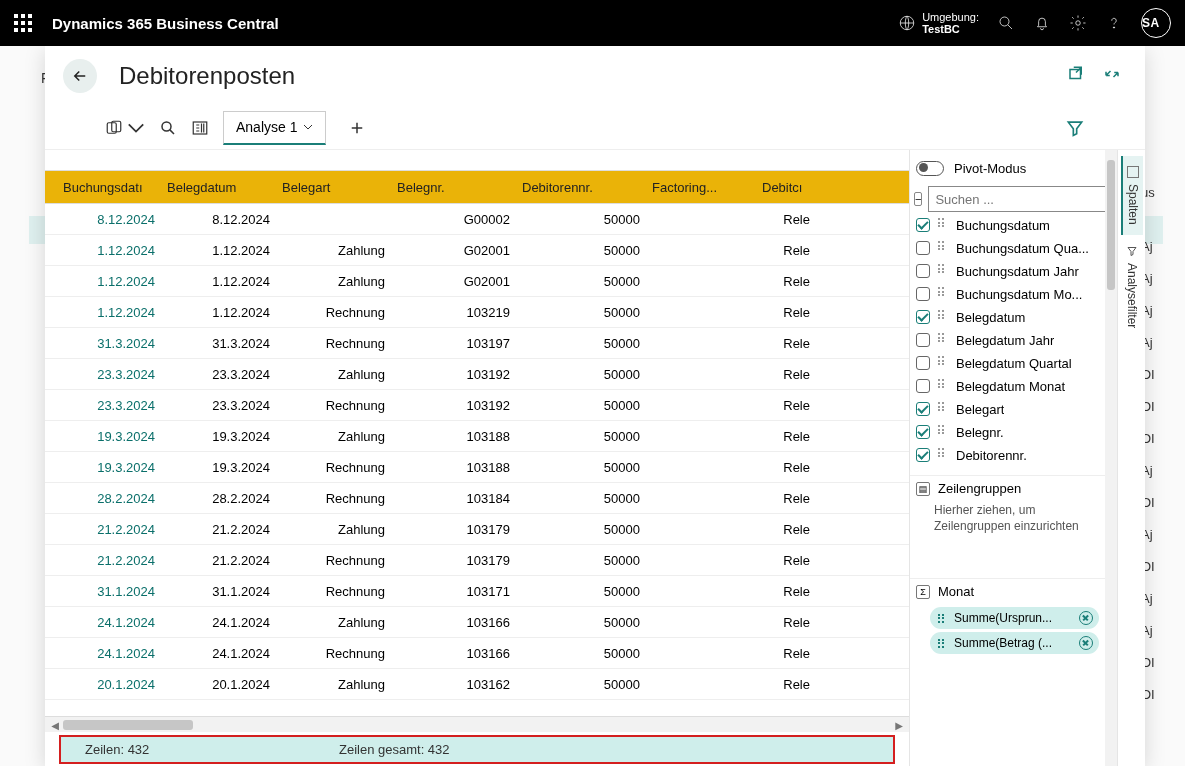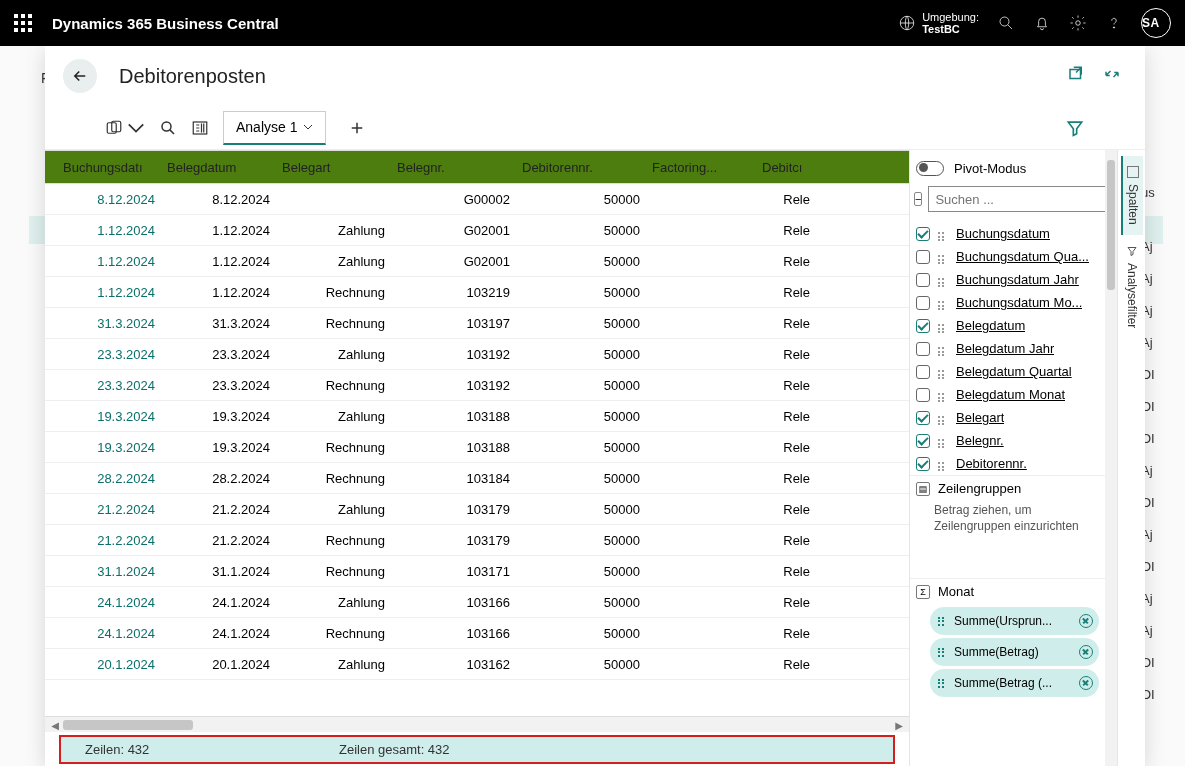--- a/index.html
+++ b/index.html
@@ -20,38 +20,38 @@
     .bg-shell { position: absolute; top: 46px; bottom: 0; left: 0; right: 0; background: #fafafa; }
     .bg-left-letters { position: absolute; left: 41px; top: 24px; font-size: 14px; color: #333; }
     .bg-right-col { position: absolute; right: 24px; top: 130px; width: 20px; }
     .bg-right-letter { height: 32px; display: flex; align-items: center; color: #333; font-size: 13px; }
 
     
     .panel { position: absolute; top: 46px; left: 45px; right: 40px; bottom: 0; background: #fff; box-shadow: 0 4px 20px rgba(0,0,0,.15); display: flex; flex-direction: column; }
     .panel-head { height: 60px; display: flex; align-items: center; padding: 0 24px 0 18px; }
     .back-btn { width: 34px; height: 34px; border-radius: 50%; background: #e8efee; display: flex; align-items: center; justify-content: center; margin-right: 22px; cursor: pointer; }
     .back-btn svg { stroke: #222; }
-    .panel-title { font-size: 20px; color: #222; flex: 1; }
+    .panel-title { font-size: 24px; color: #222; flex: 1; }
     .panel-head-actions { display: flex; gap: 18px; }
     .head-act svg { stroke: #1a7e78; width: 18px; height: 18px; cursor: pointer; }
 
     
     .toolbar { height: 44px; display: flex; align-items: center; padding: 0 60px; gap: 14px; border-bottom: 1px solid #eee; }
     .tool-btn { display: flex; align-items: center; gap: 4px; cursor: pointer; }
     .tool-btn svg { stroke: #333; width: 18px; height: 18px; }
     .tabchip { height: 34px; padding: 0 12px; border: 1px solid #ccc; border-bottom: 2px solid #1a7e78; display: flex; align-items: center; gap: 6px; font-size: 14px; }
     .plus-btn { width: 34px; height: 34px; display: flex; align-items: center; justify-content: center; cursor: pointer; }
     .toolbar-spacer { flex: 1; }
     .filter-icon svg { stroke: #1a7e78; width: 20px; height: 20px; }
 
     
     .workspace { flex: 1; display: flex; min-height: 0; }
     .grid-area { flex: 1; display: flex; flex-direction: column; min-width: 0; padding-left: 0; }
     .grid-wrap { overflow: hidden; flex: 1; display: flex; flex-direction: column; }
-    .grid-header { display: flex; background: #4d7c0f; height: 34px; align-items: center; font-size: 13px; color: #222; border-top: 1px solid #ddd; border-bottom: 1px solid #ddd; }
+    .grid-header { display: flex; background: #eab308; height: 34px; align-items: center; font-size: 13px; color: #222; border-top: 1px solid #ddd; border-bottom: 1px solid #ddd; margin-top: 20px; }
     .grid-body { overflow: hidden; flex: 1; }
     .grid-row { display: flex; height: 31px; align-items: center; border-bottom: 1px solid #eee; font-size: 13px; text-align: right; }
     .cell { padding-left: 12px; white-space: nowrap; overflow: hidden; text-overflow: ellipsis; }
     .c-post { width: 110px; padding-left: 18px; }
     .c-doc  { width: 115px; }
     .c-art  { width: 115px; }
     .c-belegnr { width: 125px; }
     .c-debnr  { width: 130px; }
     .c-fact   { width: 110px; }
     .c-debname { width: 60px; }
@@ -70,31 +70,31 @@
 
     
     .colpanel { width: 196px; border-left: 1px solid #e5e5e5; display: flex; flex-direction: column; font-size: 13px; }
     .pivot-row { display: flex; align-items: center; gap: 10px; height: 36px; padding-left: 6px; }
     .pivot-toggle { width: 28px; height: 15px; border: 1.5px solid #555; border-radius: 8px; position: relative; cursor: pointer; }
     .pivot-toggle::after { content: ""; position: absolute; width: 9px; height: 9px; border-radius: 50%; background: #555; left: 2px; top: 1.5px; }
     .search-row { display: flex; align-items: center; gap: 6px; padding: 0 4px 6px 4px; }
     .collapse-box { width: 14px; height: 14px; border: 1px solid #888; border-radius: 2px; display: flex; align-items: center; justify-content: center; font-size: 11px; line-height: 1; }
     .search-inp { flex: 1; height: 26px; border: 1px solid #888; padding-left: 6px; font-size: 13px; }
     .field-list { flex: 0 0 auto; overflow: hidden; }
-    .field-item { display: flex; align-items: flex-end; gap: 8px; height: 23px; padding-left: 6px; cursor: pointer; text-decoration: underline; }
+    .field-item { display: flex; align-items: flex-start; gap: 8px; height: 23px; padding-left: 6px; cursor: pointer; }
     .chk { width: 14px; height: 14px; border: 1.5px solid #666; border-radius: 3px; position: relative; flex-shrink: 0; }
     .chk.on { border-color: #1a7e78; }
     .chk.on::after { content: ""; position: absolute; left: 3px; top: 0px; width: 4px; height: 8px; border: solid #1a7e78; border-width: 0 2px 2px 0; transform: rotate(45deg); }
     .dragicon { width: 10px; display: grid; grid-template-columns: repeat(2,2px); grid-auto-rows: 2px; gap: 1.5px; flex-shrink: 0; }
     .dragicon span { background: #999; }
     .field-label { white-space: nowrap; overflow: hidden; text-overflow: ellipsis; }
     .section-head { display: flex; align-items: center; gap: 8px; height: 26px; padding-left: 6px; border-top: 1px solid #eee; margin-top: 4px; }
     .section-icon { width: 14px; height: 14px; border: 1px solid #777; border-radius: 2px; font-size: 9px; display: flex; align-items: center; justify-content: center; }
     .section-body { padding: 2px 6px 4px 24px; color: #555; font-size: 12px; line-height: 1.3; }
-    .value-chip { display: flex; align-items: center; background: #cfeeeb; border-radius: 14px; height: 28px; margin: 3px 6px 0 20px; padding: 0 6px 0 8px; gap: 6px; }
+    .value-chip { display: flex; align-items: center; background: #cfeeeb; border-radius: 14px; height: 22px; margin: 3px 6px 0 20px; padding: 0 6px 0 8px; gap: 6px; }
     .value-chip .dragicon span { background: #1a7e78; }
     .chip-label { flex: 1; font-size: 12px; white-space: nowrap; overflow: hidden; text-overflow: ellipsis; }
     .chip-close { width: 14px; height: 14px; border: 1.5px solid #1a7e78; border-radius: 50%; position: relative; cursor: pointer; }
     .chip-close::before, .chip-close::after { content:""; position:absolute; width:7px; height:1.5px; background:#1a7e78; top:5px; left:2px; }
     .chip-close::before { transform: rotate(45deg); }
     .chip-close::after  { transform: rotate(-45deg); }
 
     
     .vtabs { width: 28px; border-left: 1px solid #e5e5e5; display: flex; flex-direction: column; align-items: center; padding-top: 6px; }
     .vtab { writing-mode: vertical-rl; font-size: 12px; padding: 10px 3px; cursor: pointer; color: #333; }
@@ -550,50 +550,38 @@
               <span></span>
             </div>
             <div class="field-label">Debitorennr.</div>
           </div>
         </div>
 
       <div class="section-head">
         <div class="section-icon">▤</div>
         <span>Zeilengruppen</span>
       </div>
-      <div class="section-body">Betrag ziehen, um Zeilengruppen einzurichten</div>
+      <div class="section-body">Hierher ziehen, um Zeilengruppen einzurichten</div>
       <div style="height:36px"></div>
 
       <div class="section-head">
         <div class="section-icon">Σ</div>
         <span>Monat</span>
       </div>
       <div id="value-chips">
           <div class="value-chip">
             <div class="dragicon">
               <span></span>
               <span></span>
               <span></span>
               <span></span>
               <span></span>
               <span></span>
             </div>
             <div class="chip-label">Summe(Ursprun...</div>
-            <div class="chip-close"></div>
-          </div>
-          <div class="value-chip">
-            <div class="dragicon">
-              <span></span>
-              <span></span>
-              <span></span>
-              <span></span>
-              <span></span>
-              <span></span>
-            </div>
-            <div class="chip-label">Summe(Betrag)</div>
             <div class="chip-close"></div>
           </div>
           <div class="value-chip">
             <div class="dragicon">
               <span></span>
               <span></span>
               <span></span>
               <span></span>
               <span></span>
               <span></span>

